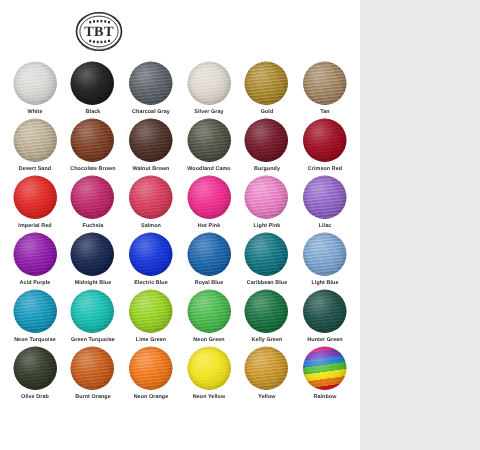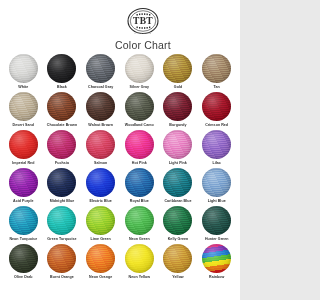--- a/index.html
+++ b/index.html
@@ -18,21 +18,21 @@
     width: 240px;
     height: 300px;
     background: #ffffff;
     box-sizing: border-box;
   }
 
   
   #header {
     padding-top: 6px;
     display: flex;
-    flex-direction: column;
+    flex-direction: row;
     align-items: center;
     margin-left: 46px;
   }
   .logo-wrap {
     width: 40px;
     height: 32px;
     display: flex;
     align-items: center;
     justify-content: center;
   }
@@ -135,21 +135,20 @@
           <rect x="28" y="40" width="2.6" height="3.2"></rect>
           <rect x="33" y="40.4" width="2.6" height="3.2"></rect>
           <rect x="38" y="40.4" width="2.6" height="3.2"></rect>
           <rect x="43" y="40" width="2.6" height="3.2"></rect>
           <rect x="48" y="39" width="2.6" height="3.2"></rect>
         </g>
         <text x="36" y="34" text-anchor="middle" font-family="Liberation Serif, serif" font-size="19" font-weight="bold" fill="#2b2b2b" letter-spacing="0.5">TBT</text>
         <text x="36" y="53" text-anchor="middle" font-family="Liberation Sans, sans-serif" font-size="4.5" fill="#8a8a8a" letter-spacing="1">HANDMADE</text>
       </svg>
     </div>
-    <div class="title">Color Chart</div>
   </div>
 
   <div id="grid">
       <div class="cell">
         <div class="swatch" style="background: rgb(216, 216, 214);"></div>
         <div class="label">White</div>
       </div>
       <div class="cell">
         <div class="swatch" style="background: rgb(27, 27, 29);"></div>
         <div class="label">Black</div>

